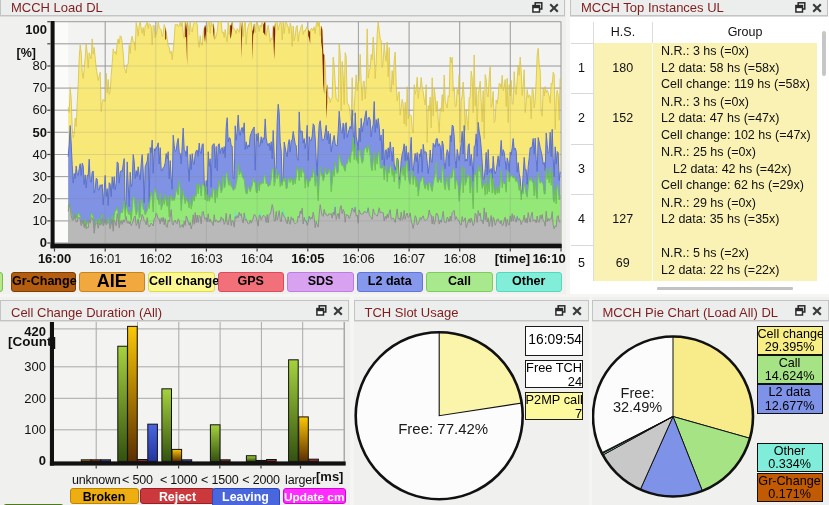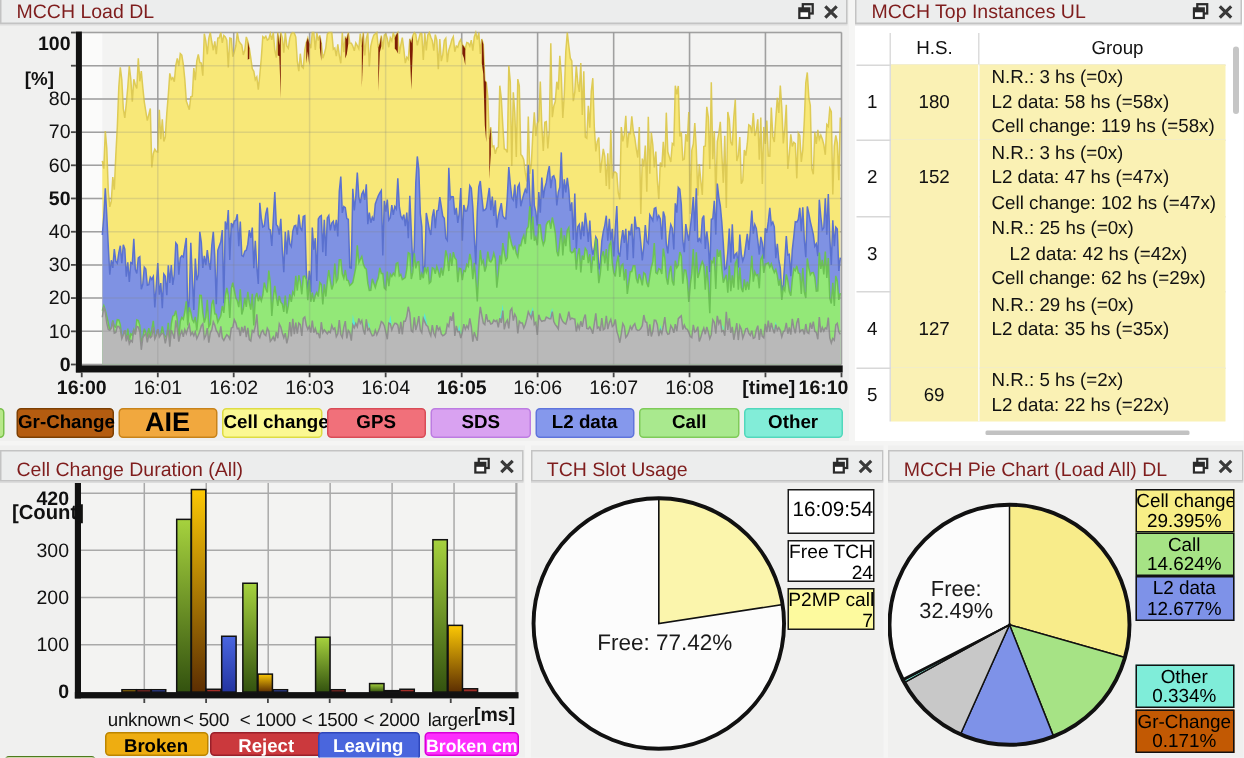--- a/index.html
+++ b/index.html
@@ -315,21 +315,21 @@
       <rect x="0.9" y="3.6" width="6.6" height="6.4" fill="#fff" stroke="#2b2b2b" stroke-width="1.5"></rect>
       <rect x="0.9" y="3.6" width="6.6" height="2.6" fill="#2b2b2b"></rect>
     </svg>
 <svg class="tic" style="right:7px;top:9.0px" width="10" height="10" viewBox="0 0 10 10">
       <path d="M1.2 1.2 L8.8 8.8 M8.8 1.2 L1.2 8.8" stroke="#3a3a3a" stroke-width="2.1"></path>
     </svg>
 <div class="lbtn" style="left:2.5px;top:207px;width:61.5px;height:16.5px;background:#fef9c3;border-color:#4e7a1c;color:#000;font-size:12.4px">Accept</div>
     <div class="lbtn" style="left:69.5px;top:190.5px;width:69px;height:16.5px;background:#eead11;border-color:#bc8500;color:#000;font-size:12.4px">Broken</div>
     <div class="lbtn" style="left:140px;top:190.5px;width:75px;height:16.5px;background:#cb393d;border-color:#99202a;color:#fff;font-size:12.4px">Reject</div>
     <div class="lbtn" style="left:211.5px;top:190.5px;width:68px;height:19px;background:#4a66dd;border-color:#2e46bc;color:#fff;font-size:12.4px">Leaving</div>
-    <div class="lbtn" style="left:283px;top:190.5px;width:62.5px;height:16.5px;background:#fd2efd;border-color:#d800d8;color:#fff;font-size:11.8px">Broken cm</div>
+    <div class="lbtn" style="left:283px;top:190.5px;width:62.5px;height:16.5px;background:#fd2efd;border-color:#d800d8;color:#fff;font-size:11.8px">Update cm</div>
 </div>
 
 <div class="panel" style="left:353.5px;top:297px;width:235px;height:208px">
 <svg width="235" height="208" viewBox="0 0 235 208" style="position:absolute;left:0;top:0" font-family="Liberation Sans, sans-serif" fill="#1a1a1a">
       <circle cx="85.19999999999999" cy="118.69999999999999" r="83.5" fill="#fcfcfc" stroke="none"></circle>
       <path d="M85.2,118.7 L85.20,35.20 A83.5,83.5 0 0 1 167.74,106.07 Z" fill="#fbf5ac" stroke="#111" stroke-width="1.1"></path>
       <circle cx="85.19999999999999" cy="118.69999999999999" r="83.5" fill="none" stroke="#111" stroke-width="2.6"></circle>
       <text x="89.19999999999999" y="136.5" text-anchor="middle" font-size="15">Free: 77.42%</text>
     </svg>
 <div class="tbar" style="width:235px;top:3px;height:20.5px">

